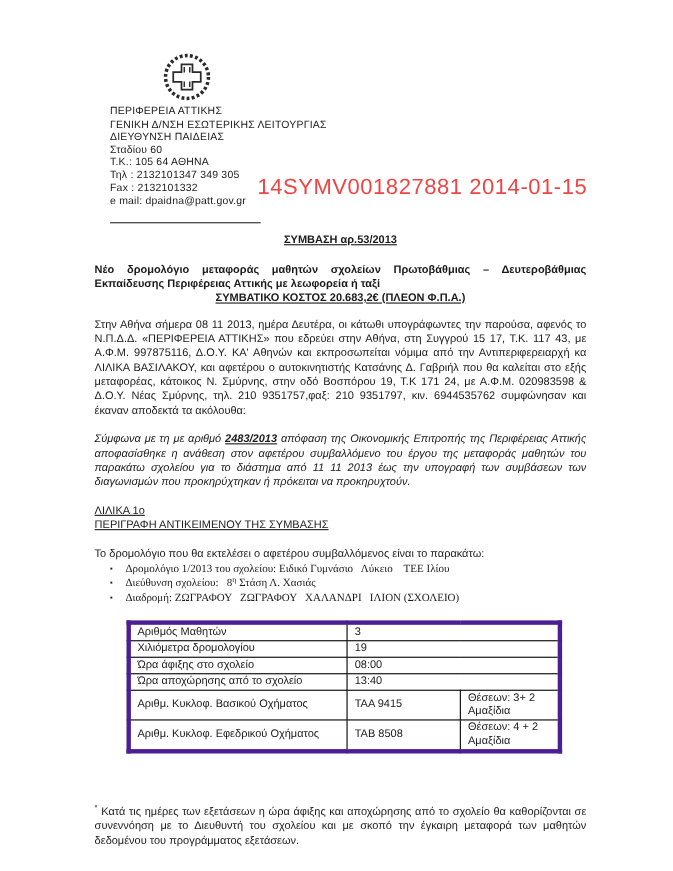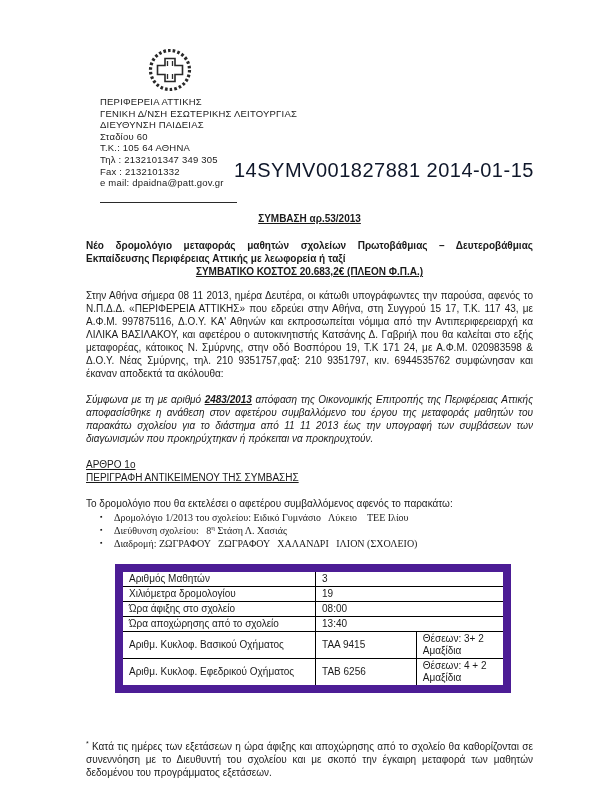--- a/index.html
+++ b/index.html
@@ -20,21 +20,21 @@
     font-size:9.5px;line-height:11.6px;letter-spacing:.2px;
     white-space:nowrap;
   }
   .gov-header .hline{margin:0;}
   .email-line{padding-bottom:3px;}
   .email-link{color:#1a1a1a;cursor:pointer;}
   .header-rule{position:absolute;left:100px;top:202px;width:137px;border-top:1.2px solid #2a2a2a;}
   
   .stamp{
     position:absolute;left:234px;top:159px;
-    font-size:20px;color:#0f172a;letter-spacing:.5px;white-space:nowrap;
+    font-size:20px;color:#ef4444;letter-spacing:.5px;white-space:nowrap;
   }
   
   .doc-body{
     position:absolute;left:86px;top:212px;width:447px;
     font-size:10px;line-height:13px;text-align:justify;
   }
   .center{text-align:center;}
   .b{font-weight:bold;margin-top:36px;}
   .u{text-decoration:underline;}
   .i{font-style:italic;}
@@ -48,21 +48,21 @@
   .bullets{margin:0 0 14px 14px;}
   .bullet-row{display:flex;font-family:Liberation Serif, serif;}
   .bullet-mark{width:14px;font-size:7px;line-height:13px;flex:0 0 14px;}
   sup{font-size:7px;line-height:0;}
   
   table.routes{
     border-collapse:collapse;margin-left:29px;width:396px;
     font-size:10px;line-height:12px;
   }
   table.routes td{border:1px solid #000;padding:1px 6px;vertical-align:middle;}
-  table.routes{border:8px solid #4c1d95;}
+  table.routes{border:4px solid #4c1d95;}
   td.c1{width:203px;}
   td.c2{width:100px;}
   td.c3{width:81px;}
   tr.tall td{height:24px;}
   
   .footnote{margin-top:47px;}
 </style>
 </head>
 <body>
 
@@ -94,24 +94,24 @@
 
     <div class="center title"><span class="b u">ΣΥΜΒΑΣΗ αρ.53/2013</span></div>
 
     <div class="subject">Νέο δρομολόγιο μεταφοράς μαθητών σχολείων Πρωτοβάθμιας – Δευτεροβάθμιας Εκπαίδευσης Περιφέρειας Αττικής με λεωφορεία ή ταξί</div>
     <div class="center costline"><span class="b u">ΣΥΜΒΑΤΙΚΟ ΚΟΣΤΟΣ  20.683,2€ (ΠΛΕΟΝ Φ.Π.Α.)</span></div>
 
     <p class="para">Στην Αθήνα σήμερα 08 11 2013, ημέρα Δευτέρα, οι κάτωθι υπογράφωντες την παρούσα, αφενός το Ν.Π.Δ.Δ. «ΠΕΡΙΦΕΡΕΙΑ ΑΤΤΙΚΗΣ» που εδρεύει στην Αθήνα, στη Συγγρού 15 17, Τ.Κ. 117 43, με Α.Φ.Μ. 997875116, Δ.Ο.Υ. ΚΑ' Αθηνών και εκπροσωπείται νόμιμα από την Αντιπεριφερειαρχή κα ΛΙΛΙΚΑ ΒΑΣΙΛΑΚΟΥ, και  αφετέρου ο αυτοκινητιστής Κατσάνης Δ. Γαβριήλ που θα καλείται στο εξής μεταφορέας, κάτοικος Ν. Σμύρνης, στην οδό Βοσπόρου 19, Τ.Κ 171 24, με Α.Φ.Μ. 020983598 &amp; Δ.Ο.Υ. Νέας Σμύρνης, τηλ. 210 9351757,φαξ: 210 9351797, κιν. 6944535762 συμφώνησαν και έκαναν αποδεκτά τα ακόλουθα:</p>
 
     <p class="para i"><span>Σύμφωνα με τη με αριθμό </span><span class="b u">2483/2013</span><span> απόφαση της Οικονομικής Επιτροπής της Περιφέρειας Αττικής αποφασίσθηκε η ανάθεση στον αφετέρου συμβαλλόμενο του έργου της μεταφοράς μαθητών του παρακάτω σχολείου για το διάστημα από 11 11 2013 έως την υπογραφή των συμβάσεων των διαγωνισμών που προκηρύχτηκαν ή πρόκειται να προκηρυχτούν.</span></p>
 
-    <div class="u article-head">ΑΡΘΡΟ 1ο</div>
+    <div class="u article-head">ΛΙΛΙΚΑ 1ο</div>
     <div class="u article-sub">ΠΕΡΙΓΡΑΦΗ ΑΝΤΙΚΕΙΜΕΝΟΥ ΤΗΣ ΣΥΜΒΑΣΗΣ</div>
 
-    <div class="intro">Το δρομολόγιο που θα εκτελέσει ο αφετέρου συμβαλλόμενος αφενός το παρακάτω:</div>
+    <div class="intro">Το δρομολόγιο που θα εκτελέσει ο αφετέρου συμβαλλόμενος είναι το παρακάτω:</div>
 
     <div class="bullets">
       <div class="bullet-row">
           <span class="bullet-mark">▪</span>
           <span>Δρομολόγιο 1/2013 του σχολείου: Ειδικό Γυμνάσιο &nbsp; Λύκειο &nbsp;&nbsp; ΤΕΕ Ιλίου</span>
         </div>
       <div class="bullet-row">
           <span class="bullet-mark">▪</span>
           <span><span>Διεύθυνση σχολείου: &nbsp; 8</span><sup>η</sup><span> Στάση Λ. Χασιάς</span></span>
         </div>
@@ -142,21 +142,21 @@
       <tr class="tall">
         <td class="c1">Αριθμ. Κυκλοφ. Βασικού Οχήματος</td>
         <td class="c2">ΤΑΑ 9415</td>
         <td class="c3">
               <div>Θέσεων: 3+ 2</div>
               <div>Αμαξίδια</div>
             </td>
       </tr>
       <tr class="tall">
         <td class="c1">Αριθμ. Κυκλοφ. Εφεδρικού Οχήματος</td>
-        <td class="c2">ΤΑΒ 6256</td>
+        <td class="c2">ΤΑΒ 8508</td>
         <td class="c3">
               <div>Θέσεων: 4 + 2</div>
               <div>Αμαξίδια</div>
             </td>
       </tr>
     </tbody>
       </table>
 
     <p class="para footnote"><sup>*</sup><span> Κατά τις ημέρες των εξετάσεων η ώρα άφιξης και αποχώρησης από το σχολείο θα καθορίζονται σε συνεννόηση με το Διευθυντή του σχολείου και με σκοπό την έγκαιρη μεταφορά των μαθητών δεδομένου του προγράμματος εξετάσεων.</span></p>
 

